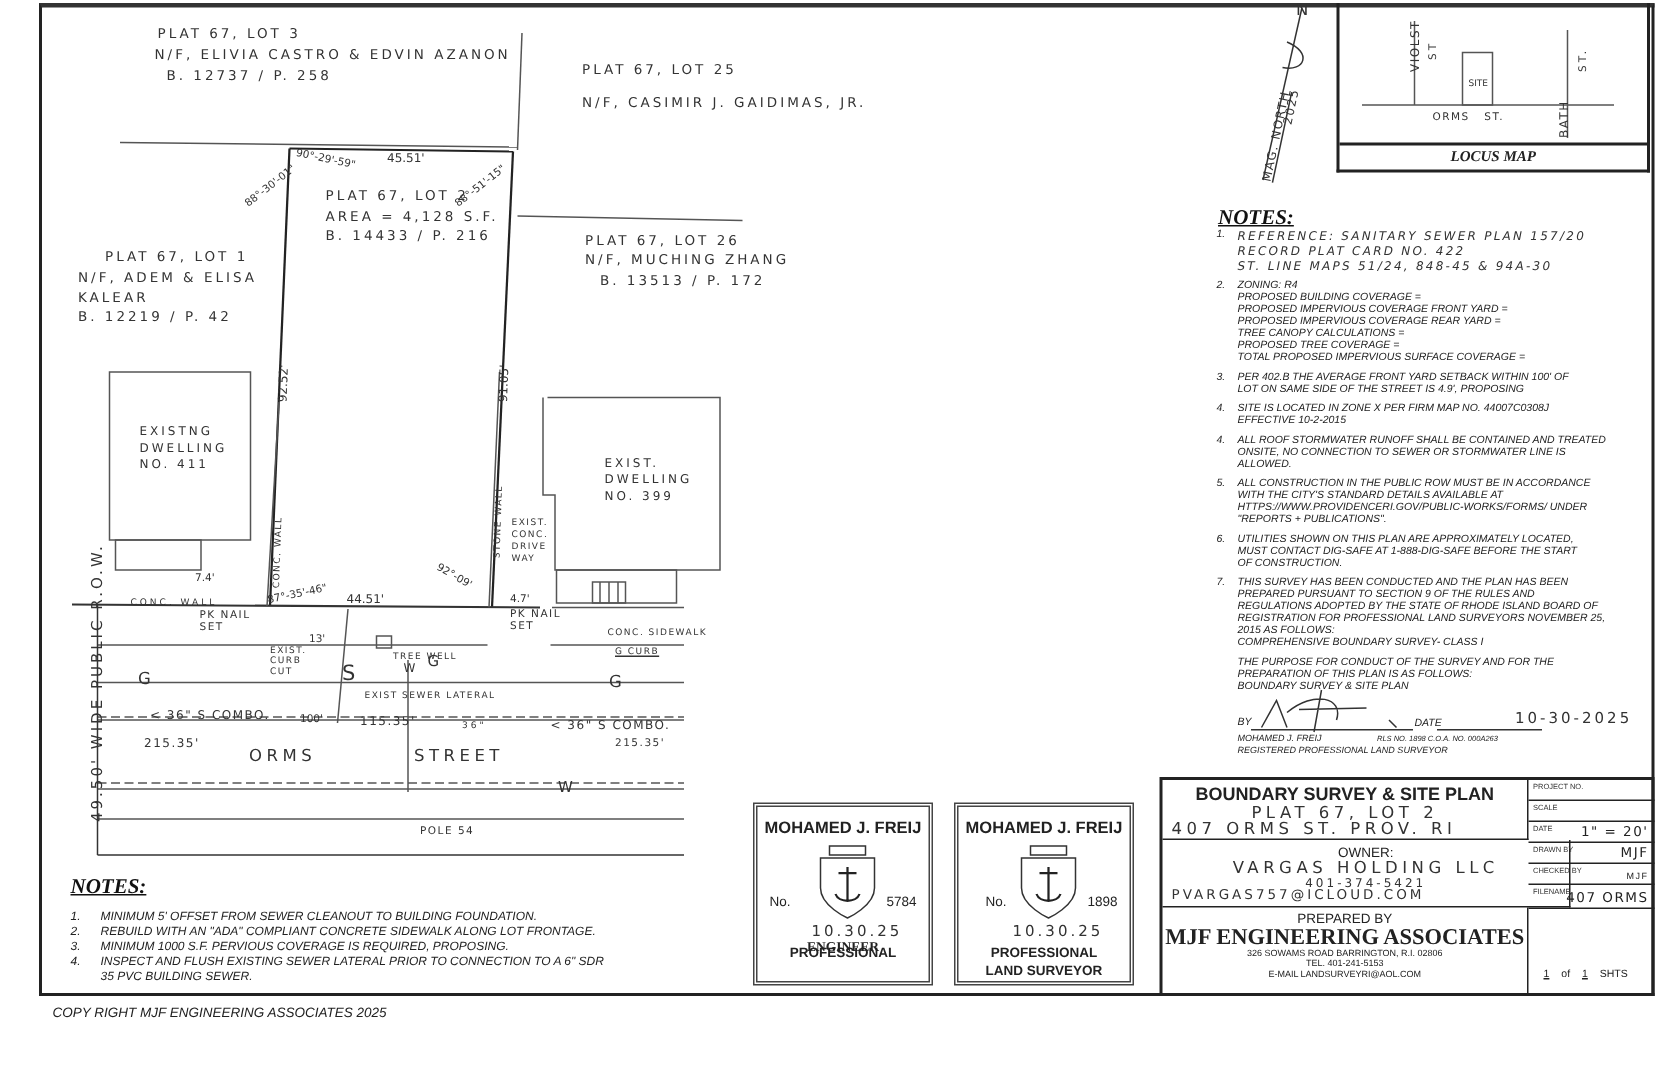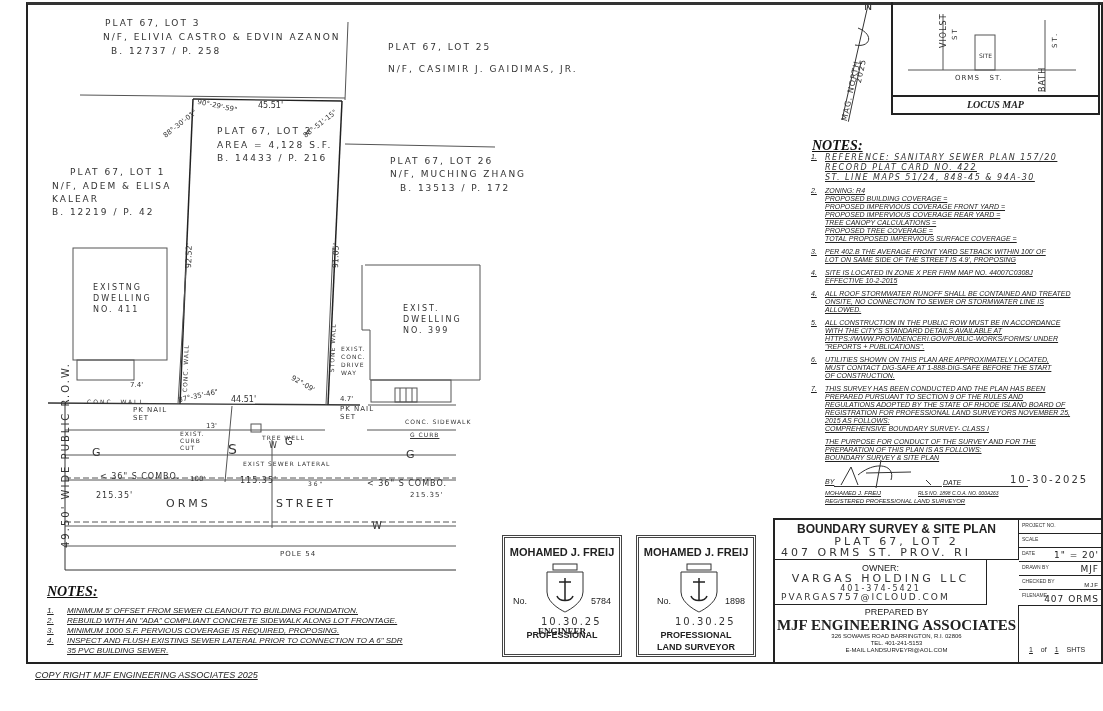--- a/index.html
+++ b/index.html
@@ -1,19 +1,19 @@
 <!DOCTYPE html>
 <html><head>
 <meta charset="utf-8">
 <style>
   html,body{margin:0;padding:0;}
   body{width:1103px;height:711px;background:#fff;position:relative;overflow:hidden;font-family:"Liberation Sans",sans-serif;color:#222;}
   .abs{position:absolute;}
   .hand{font-family:"DejaVu Sans",sans-serif;color:#333;letter-spacing:2px;font-size:9px;white-space:nowrap;}
-  .ital{font-family:"Liberation Sans",sans-serif;font-style:italic;color:#222;font-size:7px;line-height:8px;white-space:nowrap;text-decoration:underline;}
+  .ital{font-family:"Liberation Sans",sans-serif;font-style:italic;color:#222;font-size:7px;line-height:8px;white-space:nowrap;}
   .frame{position:absolute;left:26px;top:2px;width:1077px;height:662px;border:2px solid #222;border-top:3px solid #333;box-sizing:border-box;}
   .rot{transform-origin:left top;}
   .note-head{font-family:"Liberation Serif",serif;font-weight:bold;font-style:italic;text-decoration:underline;font-size:14px;color:#111;}
   .notes-list .n{display:flex;}
   .notes-list .num{width:16px;}
   .seal{position:absolute;border:3px double #444;box-sizing:border-box;background:#fff;text-align:center;}
   .seal .name{font-weight:bold;font-size:11px;margin-top:8px;}
   .seal .no{position:absolute;top:58px;font-size:9px;}
   .seal .lbl{position:absolute;left:0;right:0;font-weight:bold;font-size:9px;line-height:11px;}
   .tb{position:absolute;border:2px solid #222;box-sizing:border-box;}
@@ -142,21 +142,21 @@
     <div>EXIST.</div>
     <div>CURB</div>
     <div>CUT</div>
   </div>
 <div class="abs hand" style="left:262px;top:434px;font-size:6px;letter-spacing:1px;">TREE WELL</div>
 <div class="abs hand" style="left:243px;top:460px;font-size:6px;letter-spacing:1px;">EXIST SEWER LATERAL</div>
 <div class="abs hand" style="left:228px;top:441px;font-size:14px;">S</div>
 <div class="abs hand" style="left:405px;top:418px;font-size:6px;letter-spacing:1px;">CONC. SIDEWALK</div>
 <div class="abs hand" style="left:410px;top:431px;font-size:6px;letter-spacing:1px;text-decoration:underline;">G CURB</div>
 <div class="abs hand" style="left:100px;top:472px;font-size:8px;letter-spacing:1px;">&lt; 36" S COMBO.</div>
-<div class="abs hand" style="left:190px;top:475px;font-size:7px;letter-spacing:0;">100'</div>
+<div class="abs hand" style="left:200px;top:475px;font-size:7px;letter-spacing:0;">100'</div>
 <div class="abs hand" style="left:240px;top:476px;font-size:8px;letter-spacing:1px;">115.35'</div>
 <div class="abs hand" style="left:308px;top:480px;font-size:6px;">36"</div>
 <div class="abs hand" style="left:367px;top:479px;font-size:8px;letter-spacing:1px;">&lt; 36" S COMBO.</div>
 <div class="abs hand" style="left:96px;top:491px;font-size:8px;letter-spacing:1px;">215.35'</div>
 <div class="abs hand" style="left:410px;top:491px;font-size:7px;letter-spacing:1px;">215.35'</div>
 <div class="abs hand" style="left:166px;top:497px;font-size:11px;letter-spacing:3px;">ORMS</div>
 <div class="abs hand" style="left:276px;top:497px;font-size:11px;letter-spacing:3px;">STREET</div>
 <div class="abs hand" style="left:280px;top:550px;font-size:7px;letter-spacing:1px;">POLE 54</div>
 <div class="abs hand" style="left:92px;top:446px;font-size:11px;">G</div>
 <div class="abs hand" style="left:406px;top:448px;font-size:11px;">G</div>
@@ -324,21 +324,21 @@
   <div class="lbl" style="top:92px;">PROFESSIONAL</div>
   <div class="lbl" style="top:104px;">LAND SURVEYOR</div>
 </div>
 
 <div class="tb" style="left:773px;top:518px;width:330px;height:146px;">
   <div class="abs" style="left:0;top:0;width:244px;height:40px;border-bottom:1px solid #222;border-right:1px solid #222;box-sizing:border-box;text-align:center;">
     <div style="font-weight:bold;font-size:12px;margin-top:2px;">BOUNDARY SURVEY &amp; SITE PLAN</div>
     <div class="hand" style="font-size:11px;letter-spacing:3px;line-height:11px;">PLAT 67, LOT 2</div>
     <div class="hand" style="font-size:11px;letter-spacing:3px;line-height:12px;text-align:left;padding-left:6px;">407 ORMS ST. PROV. RI</div>
   </div>
-  <div class="abs" style="left:0;top:40px;width:212px;height:45px;border-bottom:1px solid #222;border-right:1px solid #222;box-sizing:border-box;text-align:center;">
+  <div class="abs" style="left:0;top:40px;width:272px;height:45px;border-bottom:1px solid #222;border-right:1px solid #222;box-sizing:border-box;text-align:center;">
     <div style="font-size:9px;margin-top:3px;">OWNER:</div>
     <div class="hand" style="font-size:11px;letter-spacing:3px;line-height:12px;">VARGAS HOLDING LLC</div>
     <div class="hand" style="font-size:8px;letter-spacing:2px;line-height:8px;">401-374-5421</div>
     <div class="hand" style="font-size:9px;letter-spacing:2px;line-height:9px;text-align:left;padding-left:6px;">PVARGAS757@ICLOUD.COM</div>
   </div>
   <div class="abs" style="left:0;top:85px;width:244px;height:59px;border-right:1px solid #222;box-sizing:border-box;text-align:center;">
     <div style="font-size:9px;margin-top:2px;">PREPARED BY</div>
     <div style="font-weight:bold;font-size:15px;line-height:16px;font-family:Liberation Serif, serif;">MJF ENGINEERING ASSOCIATES</div>
     <div style="font-size:6px;line-height:7px;">326 SOWAMS ROAD BARRINGTON, R.I. 02806</div>
     <div style="font-size:6px;line-height:7px;">TEL. 401-241-5153</div>

